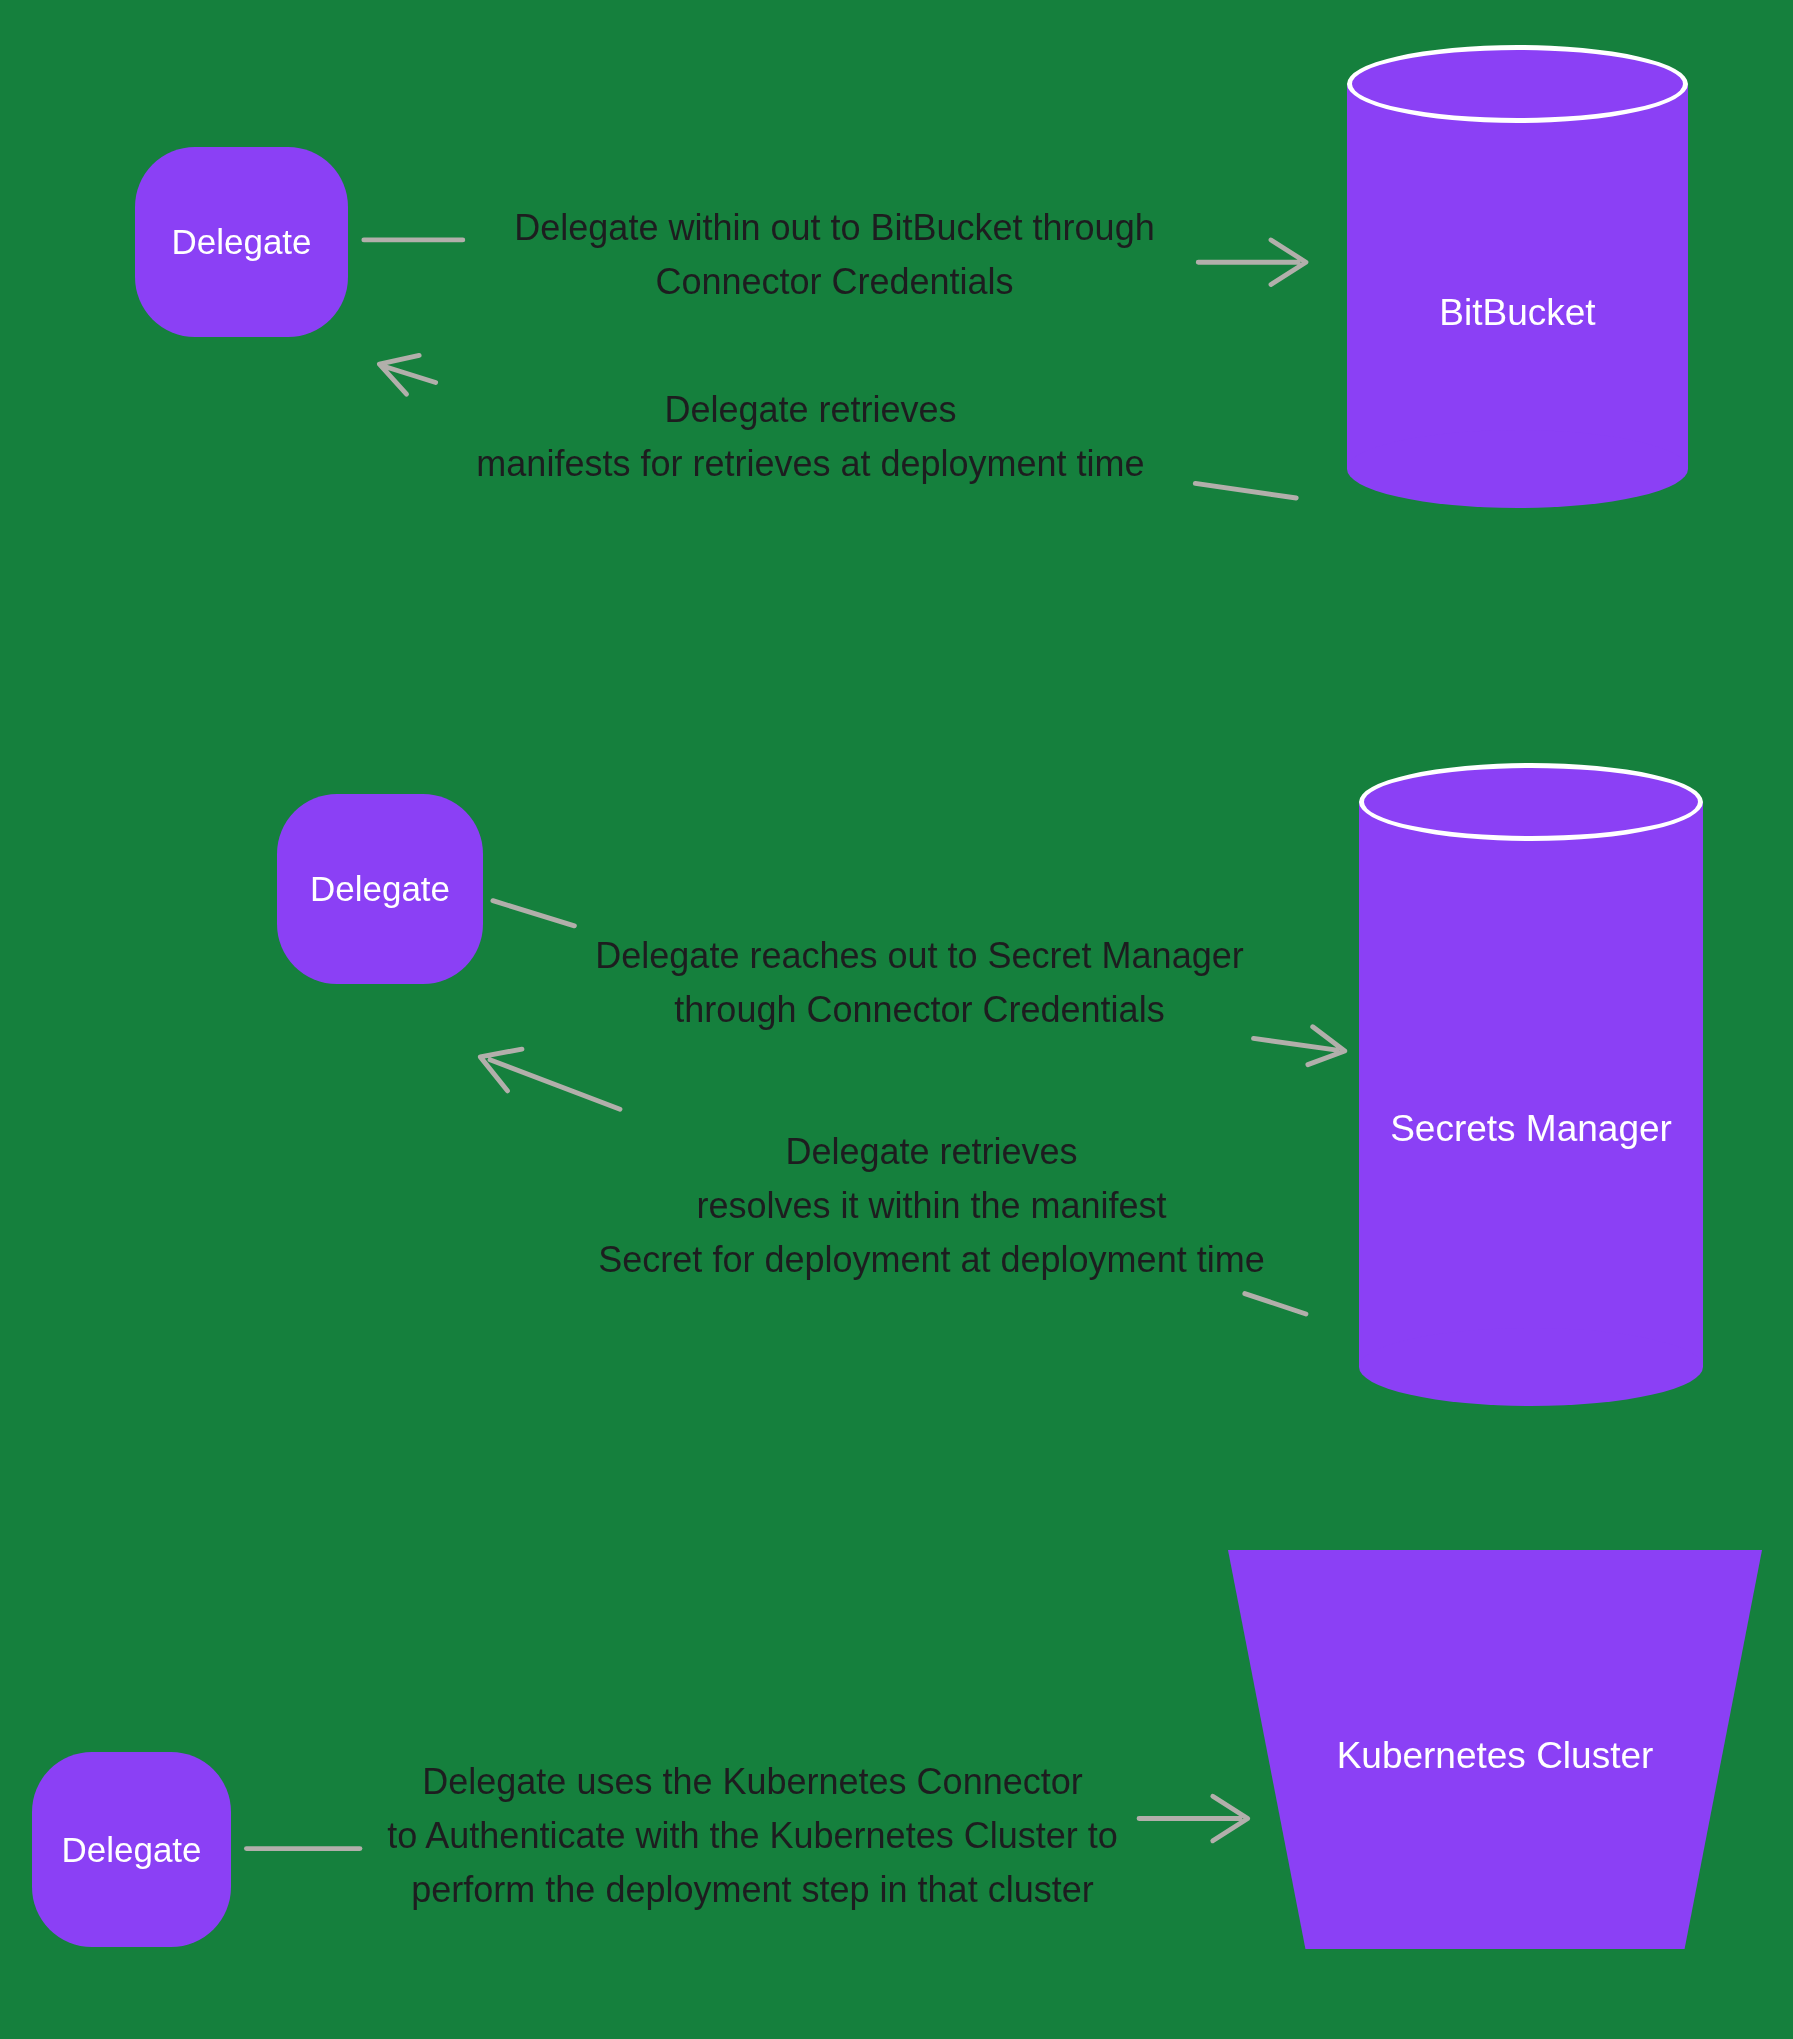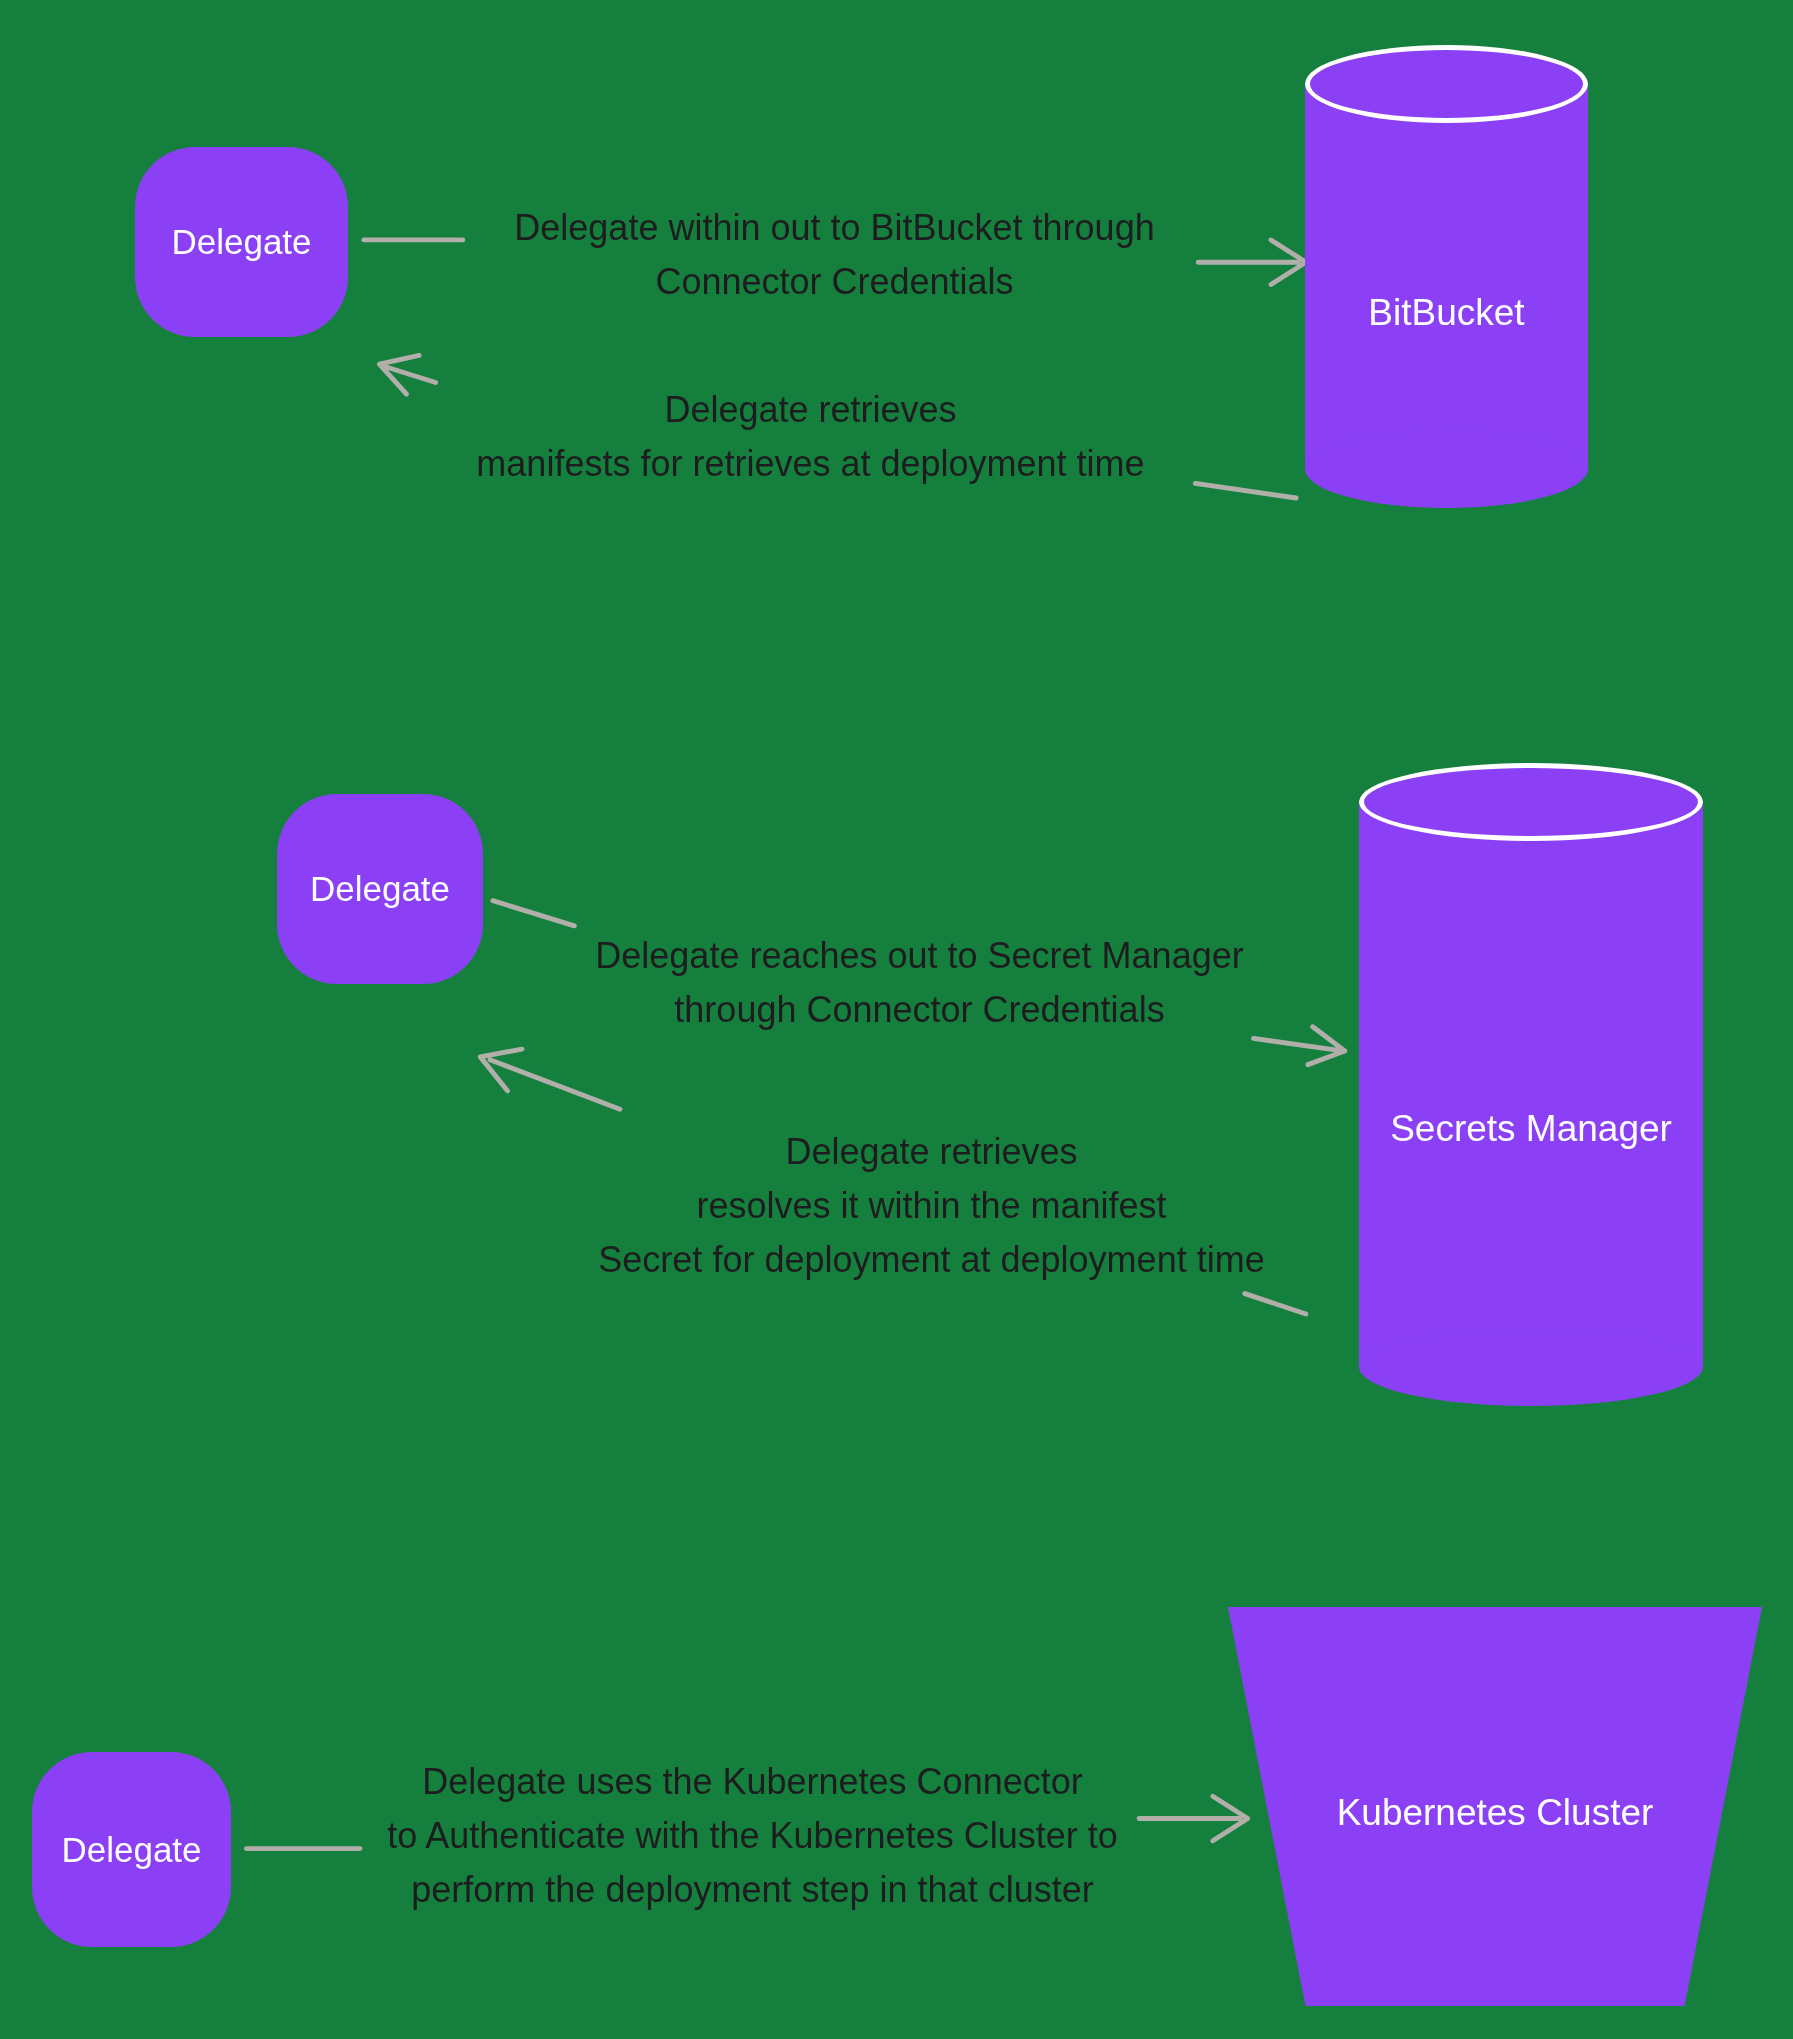--- a/index.html
+++ b/index.html
@@ -58,34 +58,34 @@
   .trapezoid {
     position: absolute;
     background: #8b40f5;
     clip-path: polygon(0% 0%, 100% 0%, 85.5% 100%, 14.5% 100%);
   }
 
   
   #d1 { left: 135px; top: 147px; width: 213px; height: 190px; }
   #t1req { left: 466px; top: 201px; width: 737px; }
   #t1res { left: 437px; top: 383px; width: 747px; }
-  #c1 { left: 1305px; top: 45px; width: 283px; height: 463px; }
+  #c1 { left: 1347px; top: 45px; width: 341px; height: 463px; }
   #c1 .shape-label { top: 239px; }
 
   
   #d2 { left: 277px; top: 794px; width: 206px; height: 190px; }
   #t2req { left: 566px; top: 929px; width: 707px; }
   #t2res { left: 578px; top: 1125px; width: 707px; }
   #c2 { left: 1359px; top: 763px; width: 344px; height: 643px; }
   #c2 .shape-label { top: 337px; }
 
   
   #d3 { left: 32px; top: 1752px; width: 199px; height: 195px; }
   #t3 { left: 367px; top: 1755px; width: 771px; }
-  #trap { left: 1228px; top: 1607px; width: 534px; height: 399px; }
+  #trap { left: 1228px; top: 1550px; width: 534px; height: 399px; }
   #trap .shape-label { top: 177px; }
 </style>
 </head>
 <body>
 
 <div class="canvas">
 
   <svg class="connectors" viewBox="0 0 1848 2102">
 
     <path d="M375,247 L477,247"></path>

